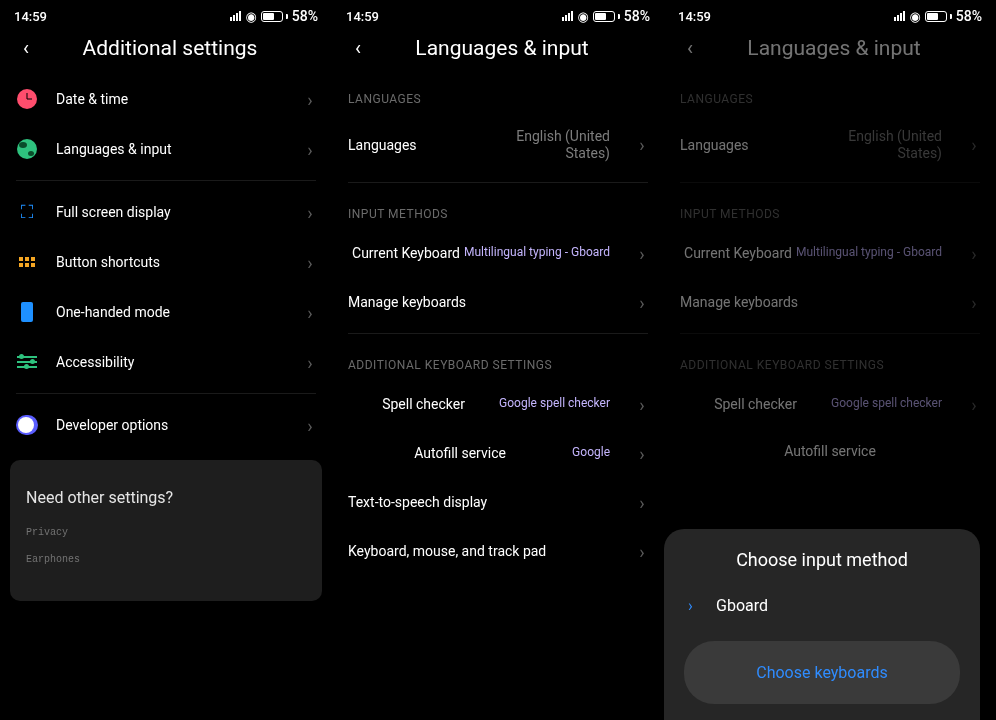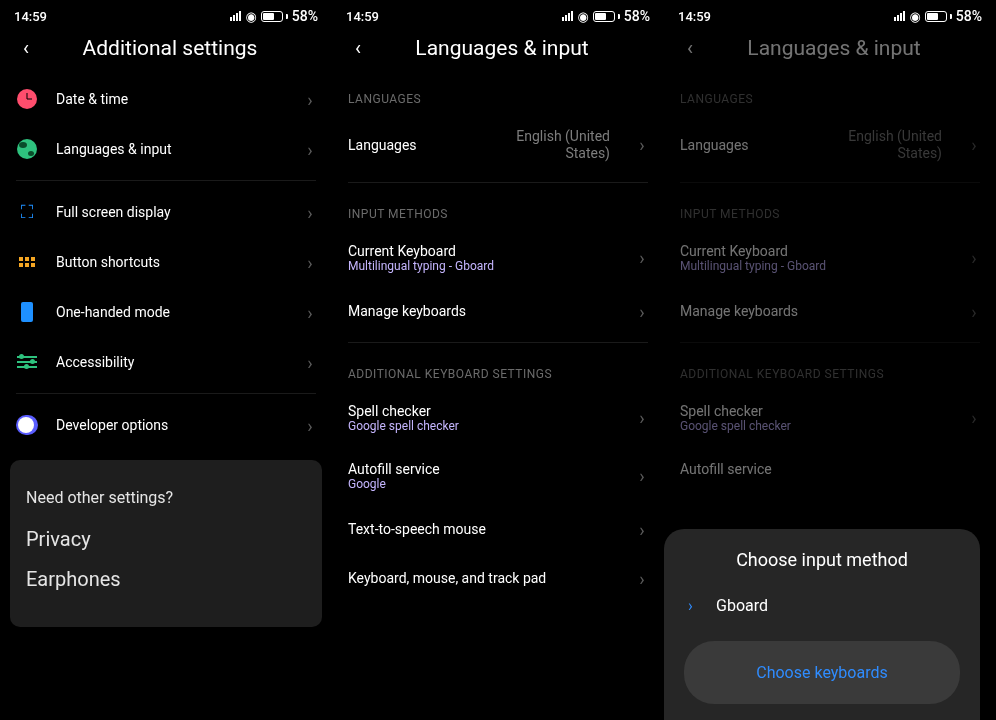--- a/index.html
+++ b/index.html
@@ -61,36 +61,36 @@
     .row {
       display: flex; align-items: center;
       padding: 14px 16px;
       gap: 18px;
     }
     .row .icon { width: 22px; height: 22px; display:flex; align-items:center; justify-content:center; flex-shrink:0;}
     .row .label { font-size: 14px; flex:1; }
     .row .sublabel { font-size: 12px; color: #c4b5fd; margin-top:0;}
     .row .value { font-size: 14px; color: #7d7d7d; text-align:right; line-height:1.2; max-width:120px;}
     .row .chev { color:#5a5a5a; font-size:18px; margin-left:8px; width:12px; text-align:center;}
-    .row .txtcol { flex:1; display:flex; flex-direction:column; }
+    .row .txtcol { flex:1; display:flex; flex-direction:row;text-align:center; }
 
     .divider { height: 1px; background: #1a1a1a; margin: 6px 16px; }
     .section-label {
       font-size: 12px; color: #6b6b6b; letter-spacing: 0.5px;
       padding: 18px 16px 8px 16px;
       text-transform: uppercase;
     }
 
     
     .card {
       background: #1e1e1e; border-radius: 10px;
       margin: 10px 10px; padding: 28px 16px;
     }
     .card-title { font-size: 16px; color: #e5e5e5; margin-bottom:12px;}
-    .card-link { font-size: 20px; color: #e5e5e5; padding: 8px 0; }
+    .card-link { font-size: 10px; color: #737373; padding: 8px 0; font-family: Liberation Mono, monospace; }
 
     
     .toggle {
       width: 36px; height: 20px; background: #5a5dff; border-radius: 10px;
       position: relative;
     }
     .toggle::after{
       content:""; position:absolute; top:2px; left:2px;
       width:16px; height:16px; background:#fff; border-radius:50%;
     }
@@ -278,21 +278,21 @@
       <span class="chev">›</span>
     </div>
     <div class="row">
       <div class="txtcol">
         <span class="label">Autofill service</span>
         <span class="sublabel">Google</span>
       </div>
       <span class="chev">›</span>
     </div>
     <div class="row">
-      <span class="label">Text-to-speech mouse</span>
+      <span class="label">Text-to-speech display</span>
       <span class="chev">›</span>
     </div>
     <div class="row">
       <span class="label">Keyboard, mouse, and track pad</span>
       <span class="chev">›</span>
     </div>
   </div>
 </div>
 
 <div class="phone dim">

